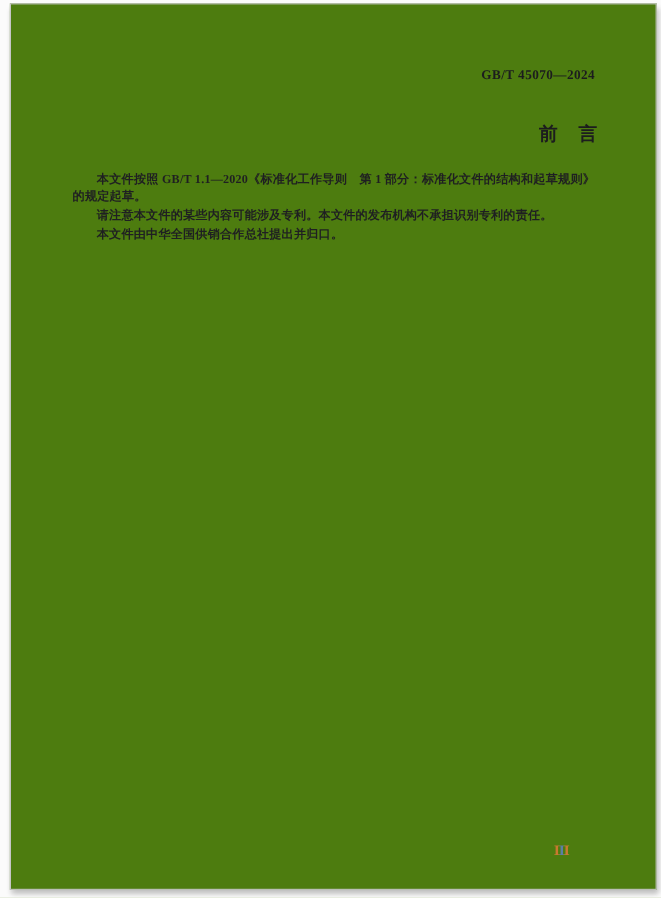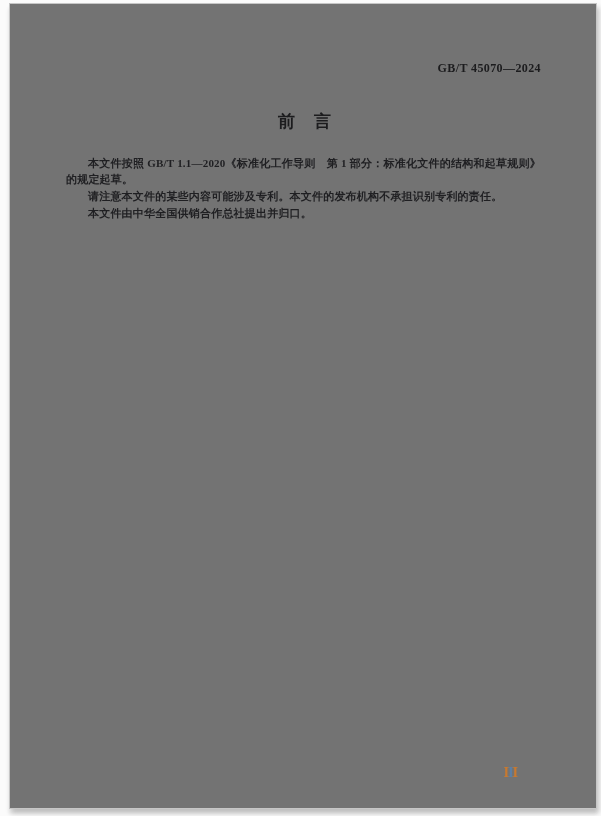--- a/index.html
+++ b/index.html
@@ -11,38 +11,38 @@
   }
   .outer {
     position: relative;
     width: 601px; height: 816px;
     background: #fbfbfb;
   }
   .page {
     position: absolute;
     left: 9px; top: 3px;
     width: 588px; height: 806px;
-    background: #737373;
+    background: #4d7c0f;
     border: 1px solid #c6c6c6;
     box-shadow: 3px 4px 5px rgba(0,0,0,0.16), 0 5px 4px rgba(0,0,0,0.10);
   }
   .doc-number {
     position: absolute;
     top: 57px; right: 55px;
     font-size: 12px;
     font-weight: bold;
     letter-spacing: 0.4px;
     color: #1c1c1e;
   }
   .title {
     position: absolute;
     top: 106px; left: 0;
     width: 534px; 
     padding-left: 56px;
-    text-align: center;
+    text-align: right;
     font-size: 17px;
     font-weight: bold;
     color: #1c1c1e;
     letter-spacing: 1px;
   }
   .content {
     position: absolute;
     left: 56px; top: 152px;
     width: 475px;
     font-size: 11px;

